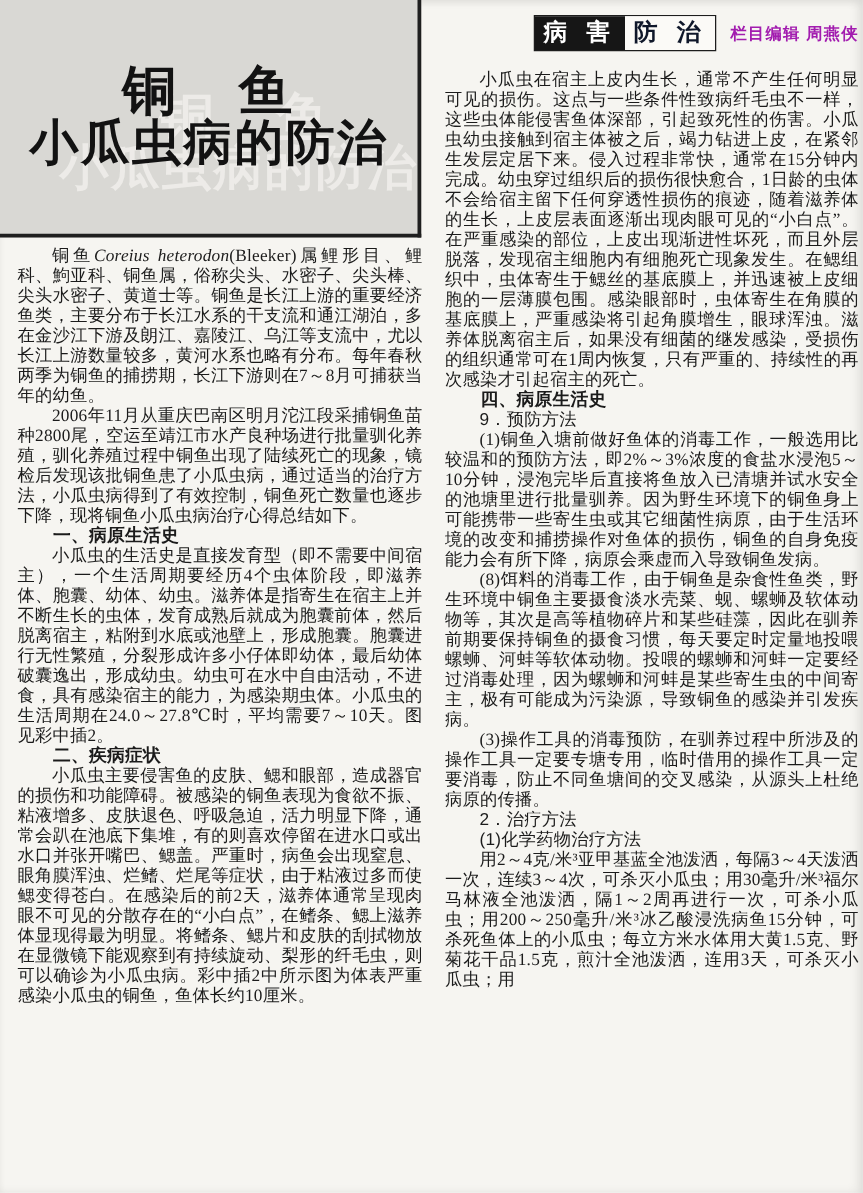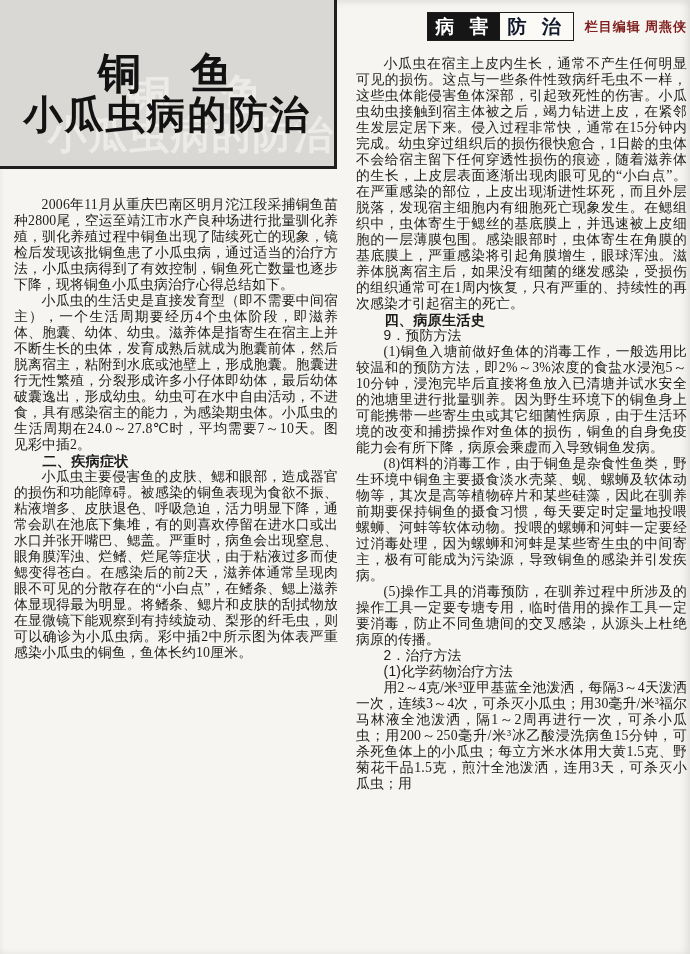--- a/index.html
+++ b/index.html
@@ -8,21 +8,21 @@
     width:690px;height:954px;
     background:#f6f5f1;
     overflow:hidden;
     font-family:"Liberation Serif","DejaVu Serif",serif;
     color:#1b1b1b;
     box-shadow:inset -4px 0 8px rgba(0,0,0,0.07), inset 0 3px 6px rgba(0,0,0,0.05);
   }
   
   .title-box{
     position:absolute;left:0;top:0;
-    width:337px;height:169px;
+    width:337px;height:190px;
     background:#d9d8d4;
     border-right:3px solid #1f1f1f;
     border-bottom:3px solid #1f1f1f;
     box-sizing:border-box;
     text-align:center;
   }
   .title-line1{
     margin-top:52px;
     font-family:"Liberation Sans","DejaVu Sans",sans-serif;
     font-weight:900;
@@ -55,22 +55,22 @@
   .badge-left{
     background:#161616;color:#ffffff;
     padding:4px 7px;letter-spacing:5px;
   }
   .badge-right{
     background:#fbfaf7;color:#0f172a;
     padding:4px 7px;letter-spacing:5px;
   }
   .editor{
     margin-left:11px;
-    font-family:Liberation Serif, serif;
-    font-weight:700;font-size:13px;color:#7f1d1d;
+    font-family:Liberation Sans, sans-serif;
+    font-weight:700;font-size:13px;color:#a21caf;
     white-space:nowrap;letter-spacing:1px;
   }
   
   .col-left{
     position:absolute;left:14px;top:197px;width:324px;
   }
   .col-right-body{
     position:absolute;left:356px;top:56px;width:331px;
   }
   .paragraph,.subheading,.heading{
@@ -106,31 +106,33 @@
 
   <div class="col-right-header">
     <div class="badge">
       <span class="badge-left">病 害</span>
       <span class="badge-right">防 治</span>
     </div>
     <span class="editor">栏目编辑 周燕侠</span>
   </div>
 
   <div class="col-left">
+      <p class="paragraph"><span>铜鱼</span><span class="latin">Coreius heterodon</span><span>(Bleeker)属鲤形目、鲤科、鮈亚科、铜鱼属，俗称尖头、水密子、尖头棒、尖头水密子、黄道士等。铜鱼是长江上游的重要经济鱼类，主要分布于长江水系的干支流和通江湖泊，多在金沙江下游及朗江、嘉陵江、乌江等支流中，尤以长江上游数量较多，黄河水系也略有分布。每年春秋两季为铜鱼的捕捞期，长江下游则在7～8月可捕获当年的幼鱼。</span></p>
       <p class="paragraph"><span>2006年11月从重庆巴南区明月沱江段采捕铜鱼苗种2800尾，空运至靖江市水产良种场进行批量驯化养殖，驯化养殖过程中铜鱼出现了陆续死亡的现象，镜检后发现该批铜鱼患了小瓜虫病，通过适当的治疗方法，小瓜虫病得到了有效控制，铜鱼死亡数量也逐步下降，现将铜鱼小瓜虫病治疗心得总结如下。</span></p>
+      <h3 class="heading"><span>一、病原生活史</span></h3>
       <p class="paragraph"><span>小瓜虫的生活史是直接发育型（即不需要中间宿主），一个生活周期要经历4个虫体阶段，即滋养体、胞囊、幼体、幼虫。滋养体是指寄生在宿主上并不断生长的虫体，发育成熟后就成为胞囊前体，然后脱离宿主，粘附到水底或池壁上，形成胞囊。胞囊进行无性繁殖，分裂形成许多小仔体即幼体，最后幼体破囊逸出，形成幼虫。幼虫可在水中自由活动，不进食，具有感染宿主的能力，为感染期虫体。小瓜虫的生活周期在24.0～27.8℃时，平均需要7～10天。图见彩中插2。</span></p>
       <h3 class="heading"><span>二、疾病症状</span></h3>
       <p class="paragraph"><span>小瓜虫主要侵害鱼的皮肤、鳃和眼部，造成器官的损伤和功能障碍。被感染的铜鱼表现为食欲不振、粘液增多、皮肤退色、呼吸急迫，活力明显下降，通常会趴在池底下集堆，有的则喜欢停留在进水口或出水口并张开嘴巴、鳃盖。严重时，病鱼会出现窒息、眼角膜浑浊、烂鳍、烂尾等症状，由于粘液过多而使鳃变得苍白。在感染后的前2天，滋养体通常呈现肉眼不可见的分散存在的“小白点”，在鳍条、鳃上滋养体显现得最为明显。将鳍条、鳃片和皮肤的刮拭物放在显微镜下能观察到有持续旋动、梨形的纤毛虫，则可以确诊为小瓜虫病。彩中插2中所示图为体表严重感染小瓜虫的铜鱼，鱼体长约10厘米。</span></p>
     </div>
 
   <div class="col-right-body">
       <p class="paragraph"><span>小瓜虫在宿主上皮内生长，通常不产生任何明显可见的损伤。这点与一些条件性致病纤毛虫不一样，这些虫体能侵害鱼体深部，引起致死性的伤害。小瓜虫幼虫接触到宿主体被之后，竭力钻进上皮，在紧邻生发层定居下来。侵入过程非常快，通常在15分钟内完成。幼虫穿过组织后的损伤很快愈合，1日龄的虫体不会给宿主留下任何穿透性损伤的痕迹，随着滋养体的生长，上皮层表面逐渐出现肉眼可见的“小白点”。在严重感染的部位，上皮出现渐进性坏死，而且外层脱落，发现宿主细胞内有细胞死亡现象发生。在鳃组织中，虫体寄生于鳃丝的基底膜上，并迅速被上皮细胞的一层薄膜包围。感染眼部时，虫体寄生在角膜的基底膜上，严重感染将引起角膜增生，眼球浑浊。滋养体脱离宿主后，如果没有细菌的继发感染，受损伤的组织通常可在1周内恢复，只有严重的、持续性的再次感染才引起宿主的死亡。</span></p>
       <h3 class="heading"><span>四、病原生活史</span></h3>
       <p class="subheading"><span>9．预防方法</span></p>
       <p class="paragraph"><span>(1)铜鱼入塘前做好鱼体的消毒工作，一般选用比较温和的预防方法，即2%～3%浓度的食盐水浸泡5～10分钟，浸泡完毕后直接将鱼放入已清塘并试水安全的池塘里进行批量驯养。因为野生环境下的铜鱼身上可能携带一些寄生虫或其它细菌性病原，由于生活环境的改变和捕捞操作对鱼体的损伤，铜鱼的自身免疫能力会有所下降，病原会乘虚而入导致铜鱼发病。</span></p>
       <p class="paragraph"><span>(8)饵料的消毒工作，由于铜鱼是杂食性鱼类，野生环境中铜鱼主要摄食淡水壳菜、蚬、螺蛳及软体动物等，其次是高等植物碎片和某些硅藻，因此在驯养前期要保持铜鱼的摄食习惯，每天要定时定量地投喂螺蛳、河蚌等软体动物。投喂的螺蛳和河蚌一定要经过消毒处理，因为螺蛳和河蚌是某些寄生虫的中间寄主，极有可能成为污染源，导致铜鱼的感染并引发疾病。</span></p>
-      <p class="paragraph"><span>(5)操作工具的消毒预防，在驯养过程中所涉及的操作工具一定要专塘专用，临时借用的操作工具一定要消毒，防止不同鱼塘间的交叉感染，从源头上杜绝病原的传播。</span></p>
+      <p class="paragraph"><span>(3)操作工具的消毒预防，在驯养过程中所涉及的操作工具一定要专塘专用，临时借用的操作工具一定要消毒，防止不同鱼塘间的交叉感染，从源头上杜绝病原的传播。</span></p>
       <p class="subheading"><span>2．治疗方法</span></p>
       <p class="subheading"><span>(1)化学药物治疗方法</span></p>
       <p class="paragraph"><span>用2～4克/米³亚甲基蓝全池泼洒，每隔3～4天泼洒一次，连续3～4次，可杀灭小瓜虫；用30毫升/米³福尔马林液全池泼洒，隔1～2周再进行一次，可杀小瓜虫；用200～250毫升/米³冰乙酸浸洗病鱼15分钟，可杀死鱼体上的小瓜虫；每立方米水体用大黄1.5克、野菊花干品1.5克，煎汁全池泼洒，连用3天，可杀灭小瓜虫；用</span></p>
     </div>
 
 </div>
 
 </body></html>

